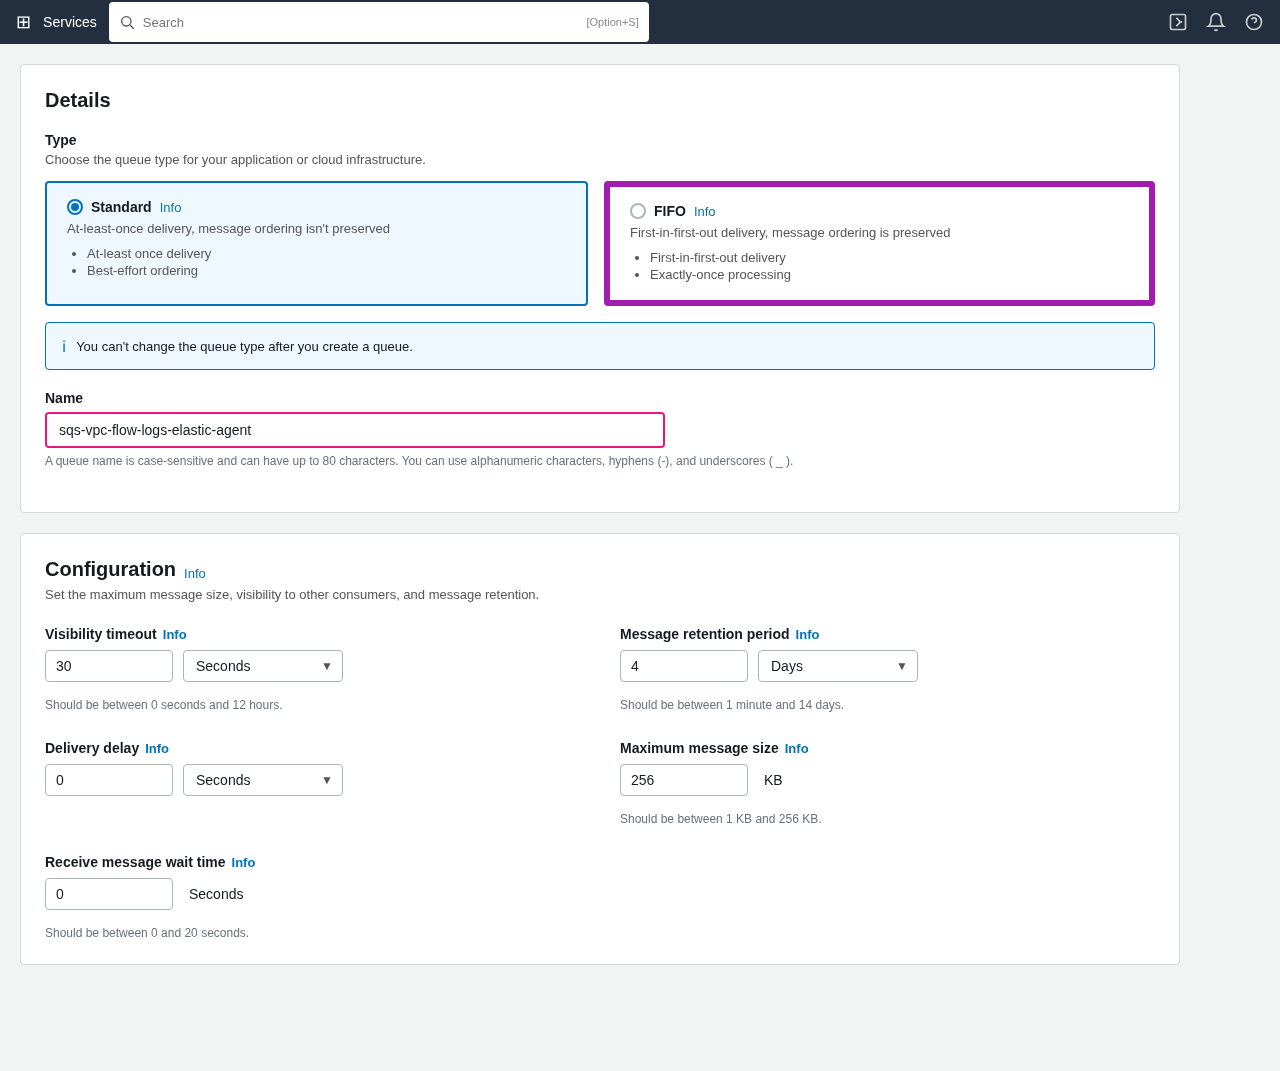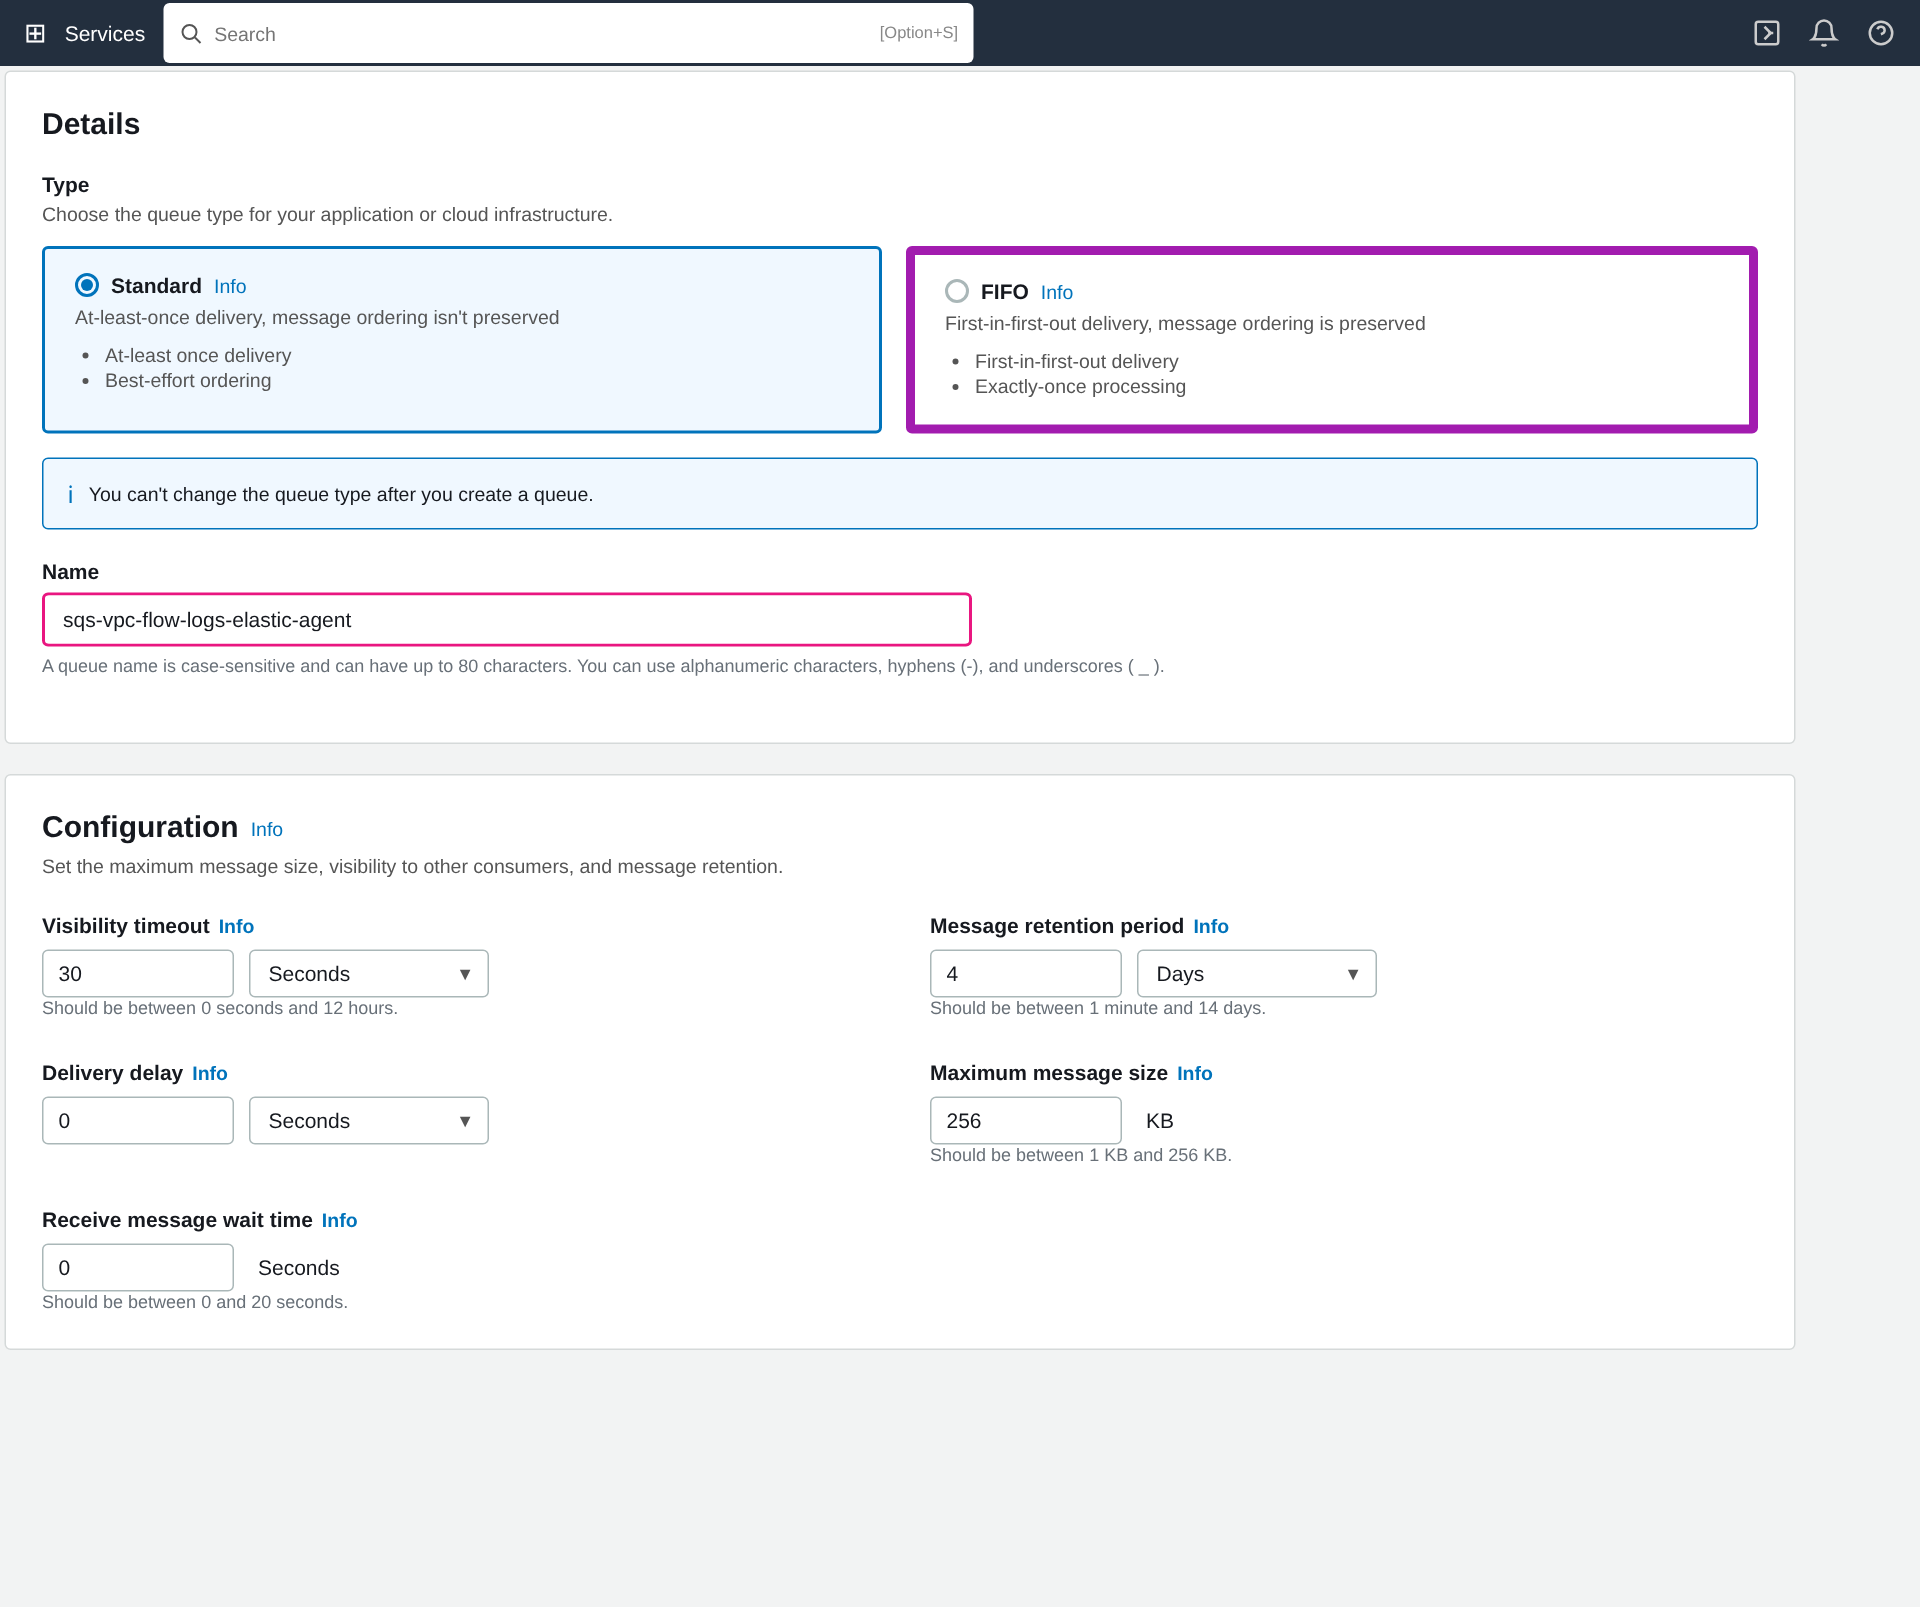--- a/index.html
+++ b/index.html
@@ -60,21 +60,21 @@
       cursor: pointer;
       background: none;
       border: none;
       display: flex;
       align-items: center;
       justify-content: center;
     }
 
     
     .page-content {
-      padding: 3px;
+      padding: 20px;
       max-width: 1200px;
     }
 
     
     .section-card {
       background: #fff;
       border: 1px solid #d5d9d9;
       border-radius: 4px;
       margin-bottom: 20px;
       padding: 24px;
@@ -214,21 +214,21 @@
     }
     .field-hint {
       font-size: 12px;
       color: #687078;
       margin-top: 6px;
     }
 
     
     .config-header {
       display: flex;
-      align-items: center;
+      align-items: flex-end;
       gap: 8px;
       margin-bottom: 6px;
     }
     .config-title {
       font-size: 20px;
       font-weight: 700;
     }
     .config-desc {
       font-size: 13px;
       color: #555;
@@ -295,21 +295,21 @@
       font-size: 12px;
     }
     .config-unit-label {
       font-size: 14px;
       color: #16191f;
       margin-left: 6px;
     }
     .config-hint {
       font-size: 12px;
       color: #687078;
-      margin-top: 0;
+      margin-top: 16px;
     }
     .search-icon-svg {
       width: 16px;
       height: 16px;
       fill: none;
       stroke: #555;
       stroke-width: 2;
     }
   </style>
 </head>

